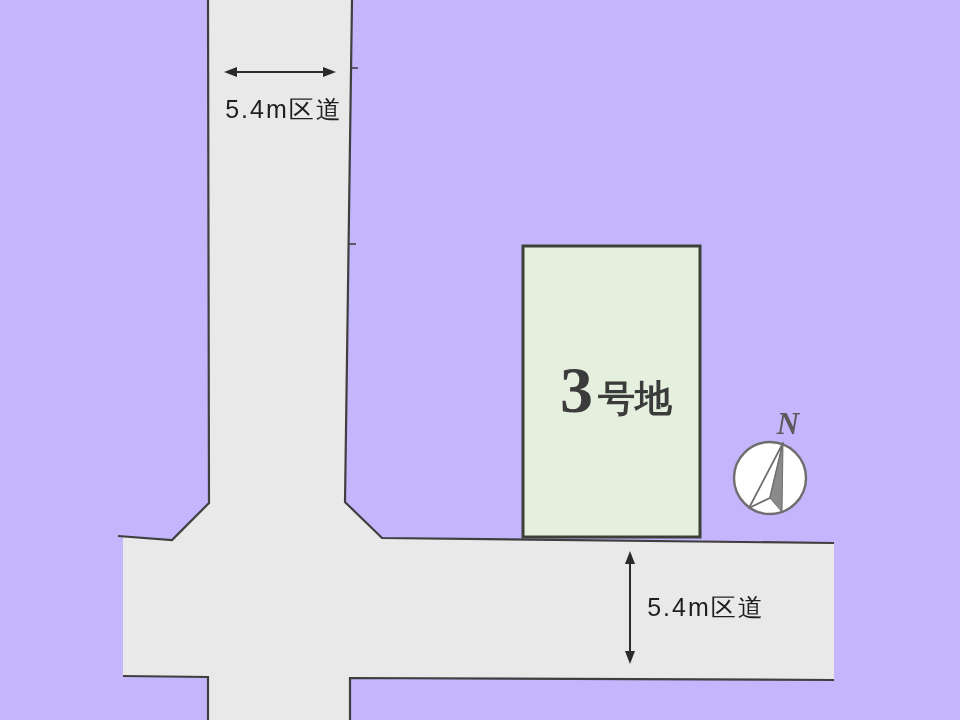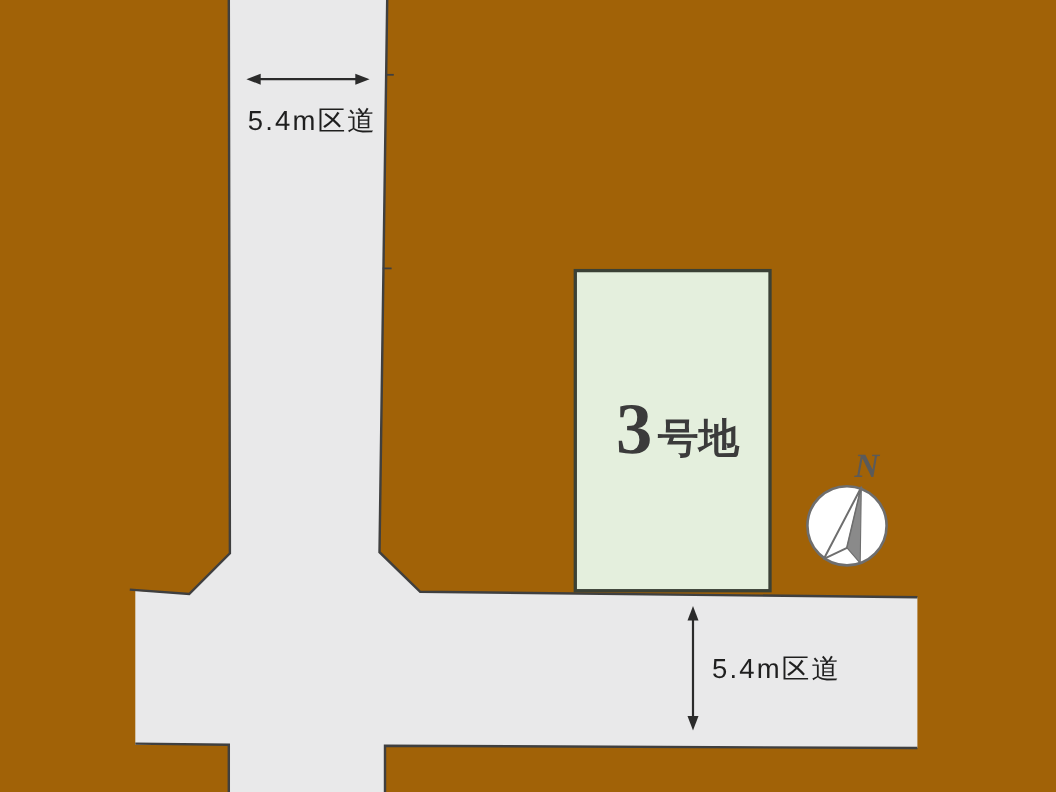--- a/index.html
+++ b/index.html
@@ -5,21 +5,21 @@
   html, body {
     margin: 0;
     padding: 0;
     background: #ffffff;
     font-family: "Liberation Sans", sans-serif;
   }
   .canvas {
     position: relative;
     width: 960px;
     height: 720px;
-    background: #a16207;
+    background: #c4b5fd;
     overflow: hidden;
   }
   svg { display: block; }
   .road-edge {
     fill: none;
     stroke: #3f3f3f;
     stroke-width: 2.2;
     stroke-linejoin: miter;
     stroke-linecap: butt;
   }

